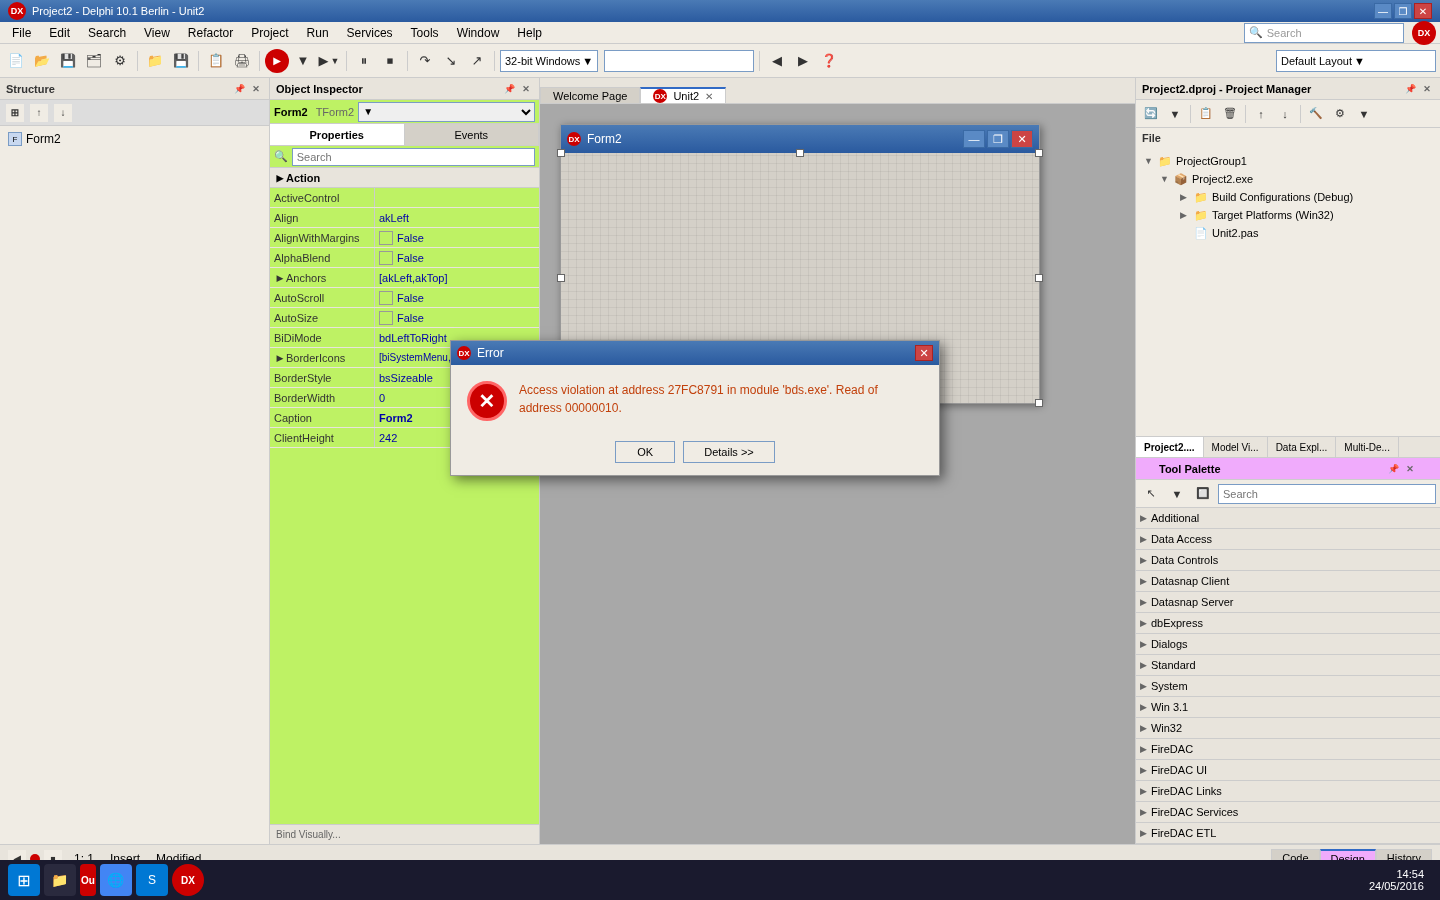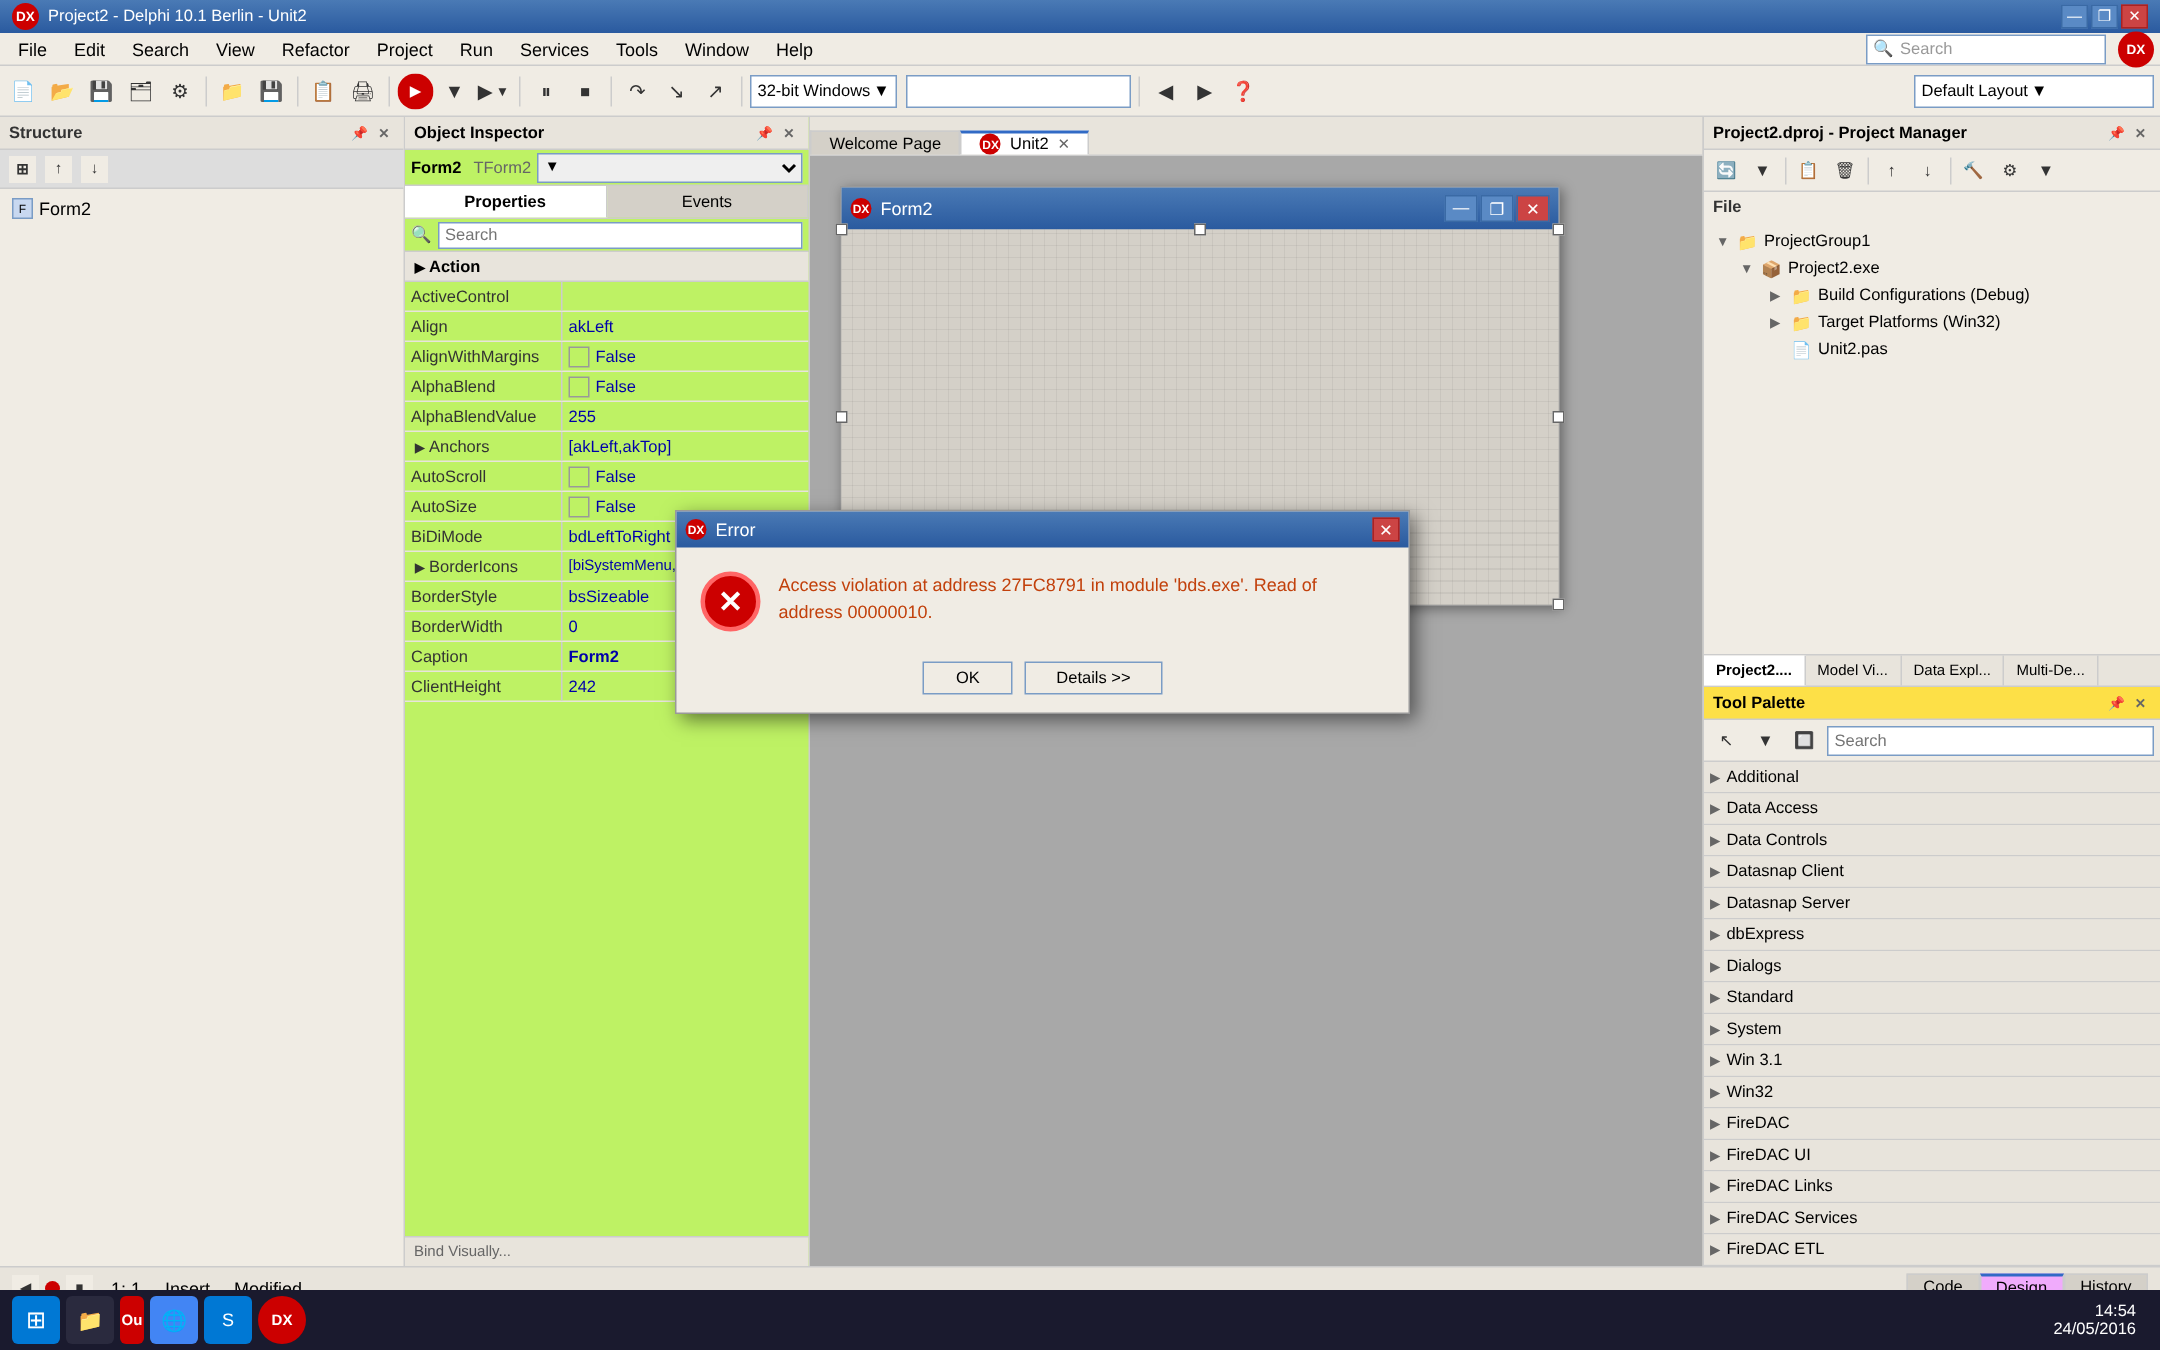--- a/index.html
+++ b/index.html
@@ -86,21 +86,21 @@
     .folder-icon { color: #e8a020; }
     .file-icon { color: #4a7ab5; }
 
     
     .right-bottom-tabs { height: 22px; background: #e8e4dc; border-top: 1px solid #ccc; border-bottom: 1px solid #ccc; display: flex; }
     .rbt { padding: 2px 8px; font-size: 10px; cursor: pointer; border-right: 1px solid #ccc; display: flex; align-items: center; }
     .rbt.active { background: white; font-weight: bold; }
 
     
     .tool-palette { flex: 1; display: flex; flex-direction: column; }
-    .tp-header { height: 22px; background: #fde047; border-bottom: 1px solid #ccc; display: flex; align-items: center; justify-content: space-between; padding: 0 6px; font-size: 11px; font-weight: bold; }
+    .tp-header { height: 22px; background: #f0abfc; border-bottom: 1px solid #ccc; display: flex; align-items: center; justify-content: space-between; padding: 0 23px; font-size: 11px; font-weight: bold; }
     .tp-toolbar { height: 28px; background: #f0ece4; border-bottom: 1px solid #ccc; display: flex; align-items: center; padding: 0 4px; gap: 4px; }
     .tp-search { flex: 1; height: 20px; border: 1px solid #7a9cc5; font-size: 11px; padding: 0 4px; }
     .tp-content { flex: 1; overflow-y: auto; }
     .tp-section { border-bottom: 1px solid #ccc; }
     .tp-section-header { height: 20px; background: #e8e4dc; display: flex; align-items: center; padding: 0 4px; font-size: 11px; cursor: pointer; gap: 4px; }
     .tp-expand { font-size: 9px; color: #666; }
 
     
     .status-bar { height: 28px; background: #e8e4dc; border-top: 1px solid #ccc; display: flex; align-items: center; padding: 0 8px; gap: 8px; font-size: 11px; }
 
@@ -270,24 +270,20 @@
         </div>
       </div>
       <div class="prop-row">
         <div class="prop-name">AlphaBlend</div>
         <div class="prop-value">
           <div class="prop-checkbox"></div>
           False
         </div>
       </div>
       <div class="prop-row">
-        <div class="prop-name">AlphaBlendValue</div>
-        <div class="prop-value">255</div>
-      </div>
-      <div class="prop-row">
         <div class="prop-name">
           <span class="prop-expand">▶</span>
           Anchors
         </div>
         <div class="prop-value">[akLeft,akTop]</div>
       </div>
       <div class="prop-row">
         <div class="prop-name">AutoScroll</div>
         <div class="prop-value">
           <div class="prop-checkbox"></div>

